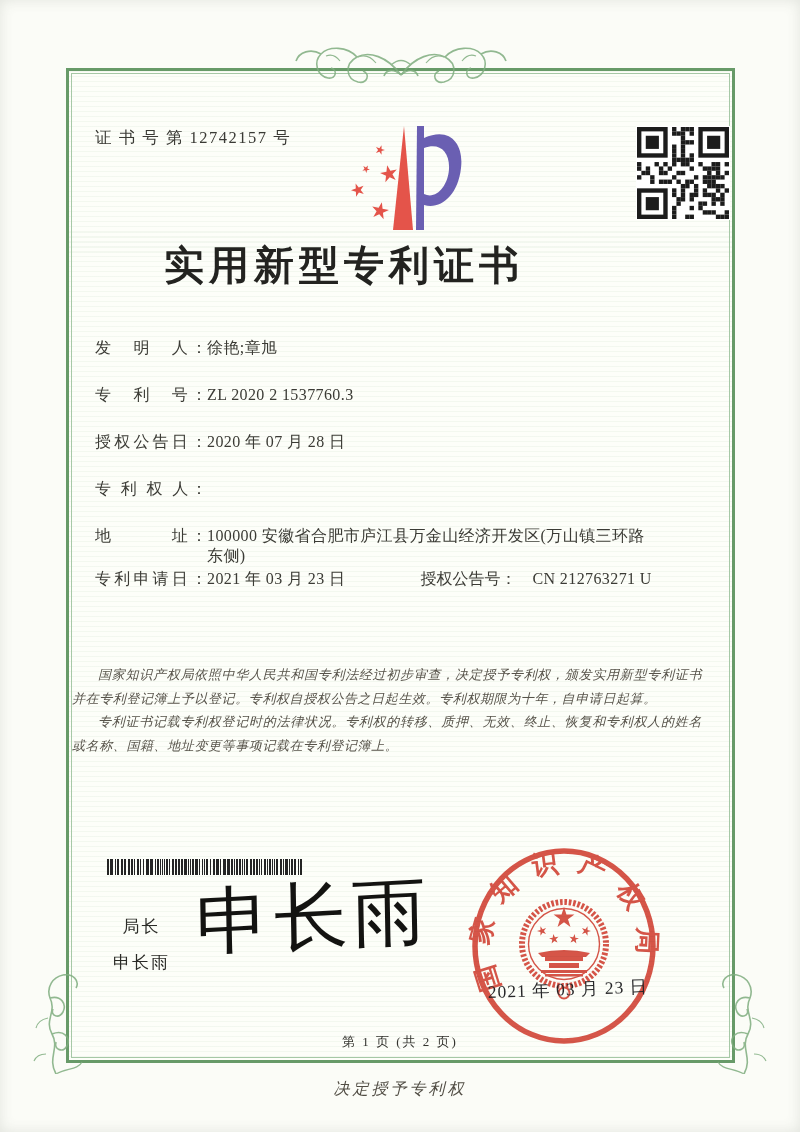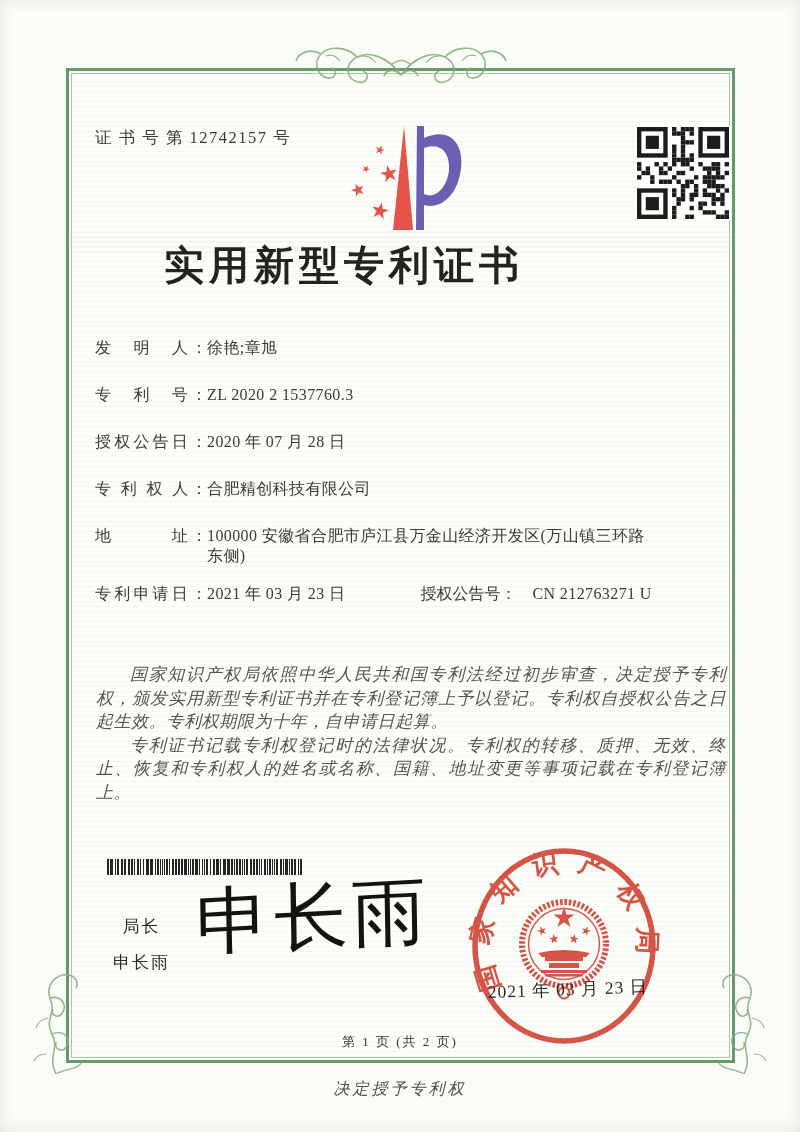--- a/index.html
+++ b/index.html
@@ -25,26 +25,26 @@
   .logo{position:absolute;left:344px;top:122px;}
   .qr{position:absolute;left:636px;top:126px;background:#fff;padding:1px;}
   .title{
     position:absolute;left:0;top:238px;width:688px;text-align:center;
     font-size:40px;font-weight:700;letter-spacing:5px;color:#232320;
   }
   .fields{position:absolute;left:95px;top:338px;width:552px;font-size:16px;color:#3b3b35;}
   .frow{display:flex;margin-bottom:27px;line-height:20px;}
   .lbl{width:112px;flex:none;text-align:justify;text-align-last:justify;}
   .val{flex:1;letter-spacing:.4px;}
-  .frow.addr{margin-bottom:18px;font-family:Liberation Serif, serif;}
+  .frow.addr{margin-bottom:3px;font-family:Liberation Serif, serif;}
   .frow.grant .lbl2{margin-left:75px;width:112px;flex:none;}
   .frow.grant .val{flex:none;}
   .paras{
-    position:absolute;left:96px;top:663px;width:630px;
-    font-size:17px;line-height:23.6px;letter-spacing:.6px;
+    position:absolute;left:72px;top:663px;width:630px;
+    font-size:13px;line-height:23.6px;letter-spacing:.6px;
     font-style:italic;color:#57534a;text-align:justify;
   }
   .paras p{margin:0;text-indent:2em;}
   .barcode{position:absolute;left:107px;top:859px;}
   .officer{position:absolute;left:113px;top:915px;font-size:17px;color:#2b2b27;letter-spacing:2px;}
   .officer div{margin-bottom:13px;text-align:center;}
   .signature{
     position:absolute;left:196px;top:868px;font-size:74px;color:#131311;
     letter-spacing:4px;transform:rotate(-3deg) skewX(-2deg);font-weight:500;white-space:nowrap;
   }
@@ -251,21 +251,20 @@
     <div class="frow">
       <span class="lbl">专　利　号：</span>
       <span class="val">ZL 2020 2 1537760.3</span>
     </div>
     <div class="frow">
       <span class="lbl">授权公告日：</span>
       <span class="val">2020 年 07 月 28 日</span>
     </div>
     <div class="frow">
       <span class="lbl">专 利 权 人：</span>
-      <span class="val">合肥精创科技有限公司</span>
     </div>
     <div class="frow addr">
       <span class="lbl">地　　　址：</span>
       <span class="val" style="max-width:438px;">100000 安徽省合肥市庐江县万金山经济开发区(万山镇三环路东侧)</span>
     </div>
     <div class="frow grant">
       <span class="lbl">专利申请日：</span>
       <span class="val">2021 年 03 月 23 日</span>
       <span class="lbl2">授权公告号：</span>
       <span class="val">CN 212763271 U</span>

